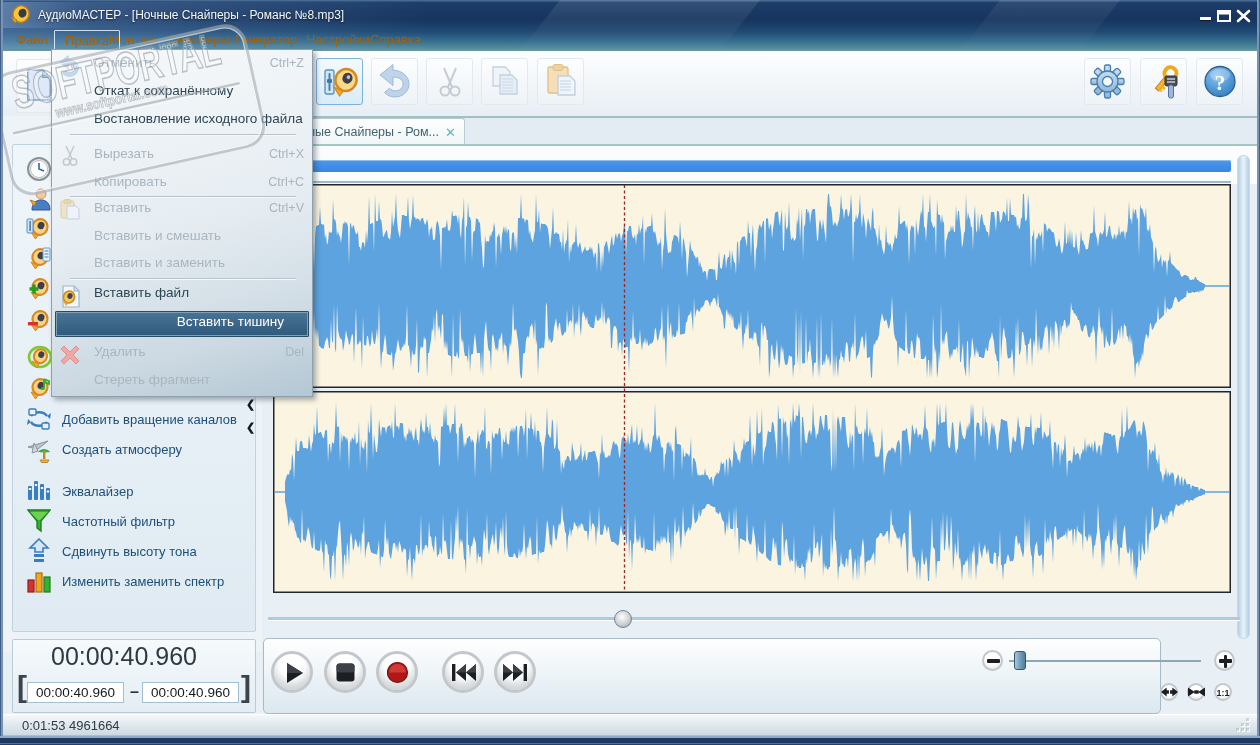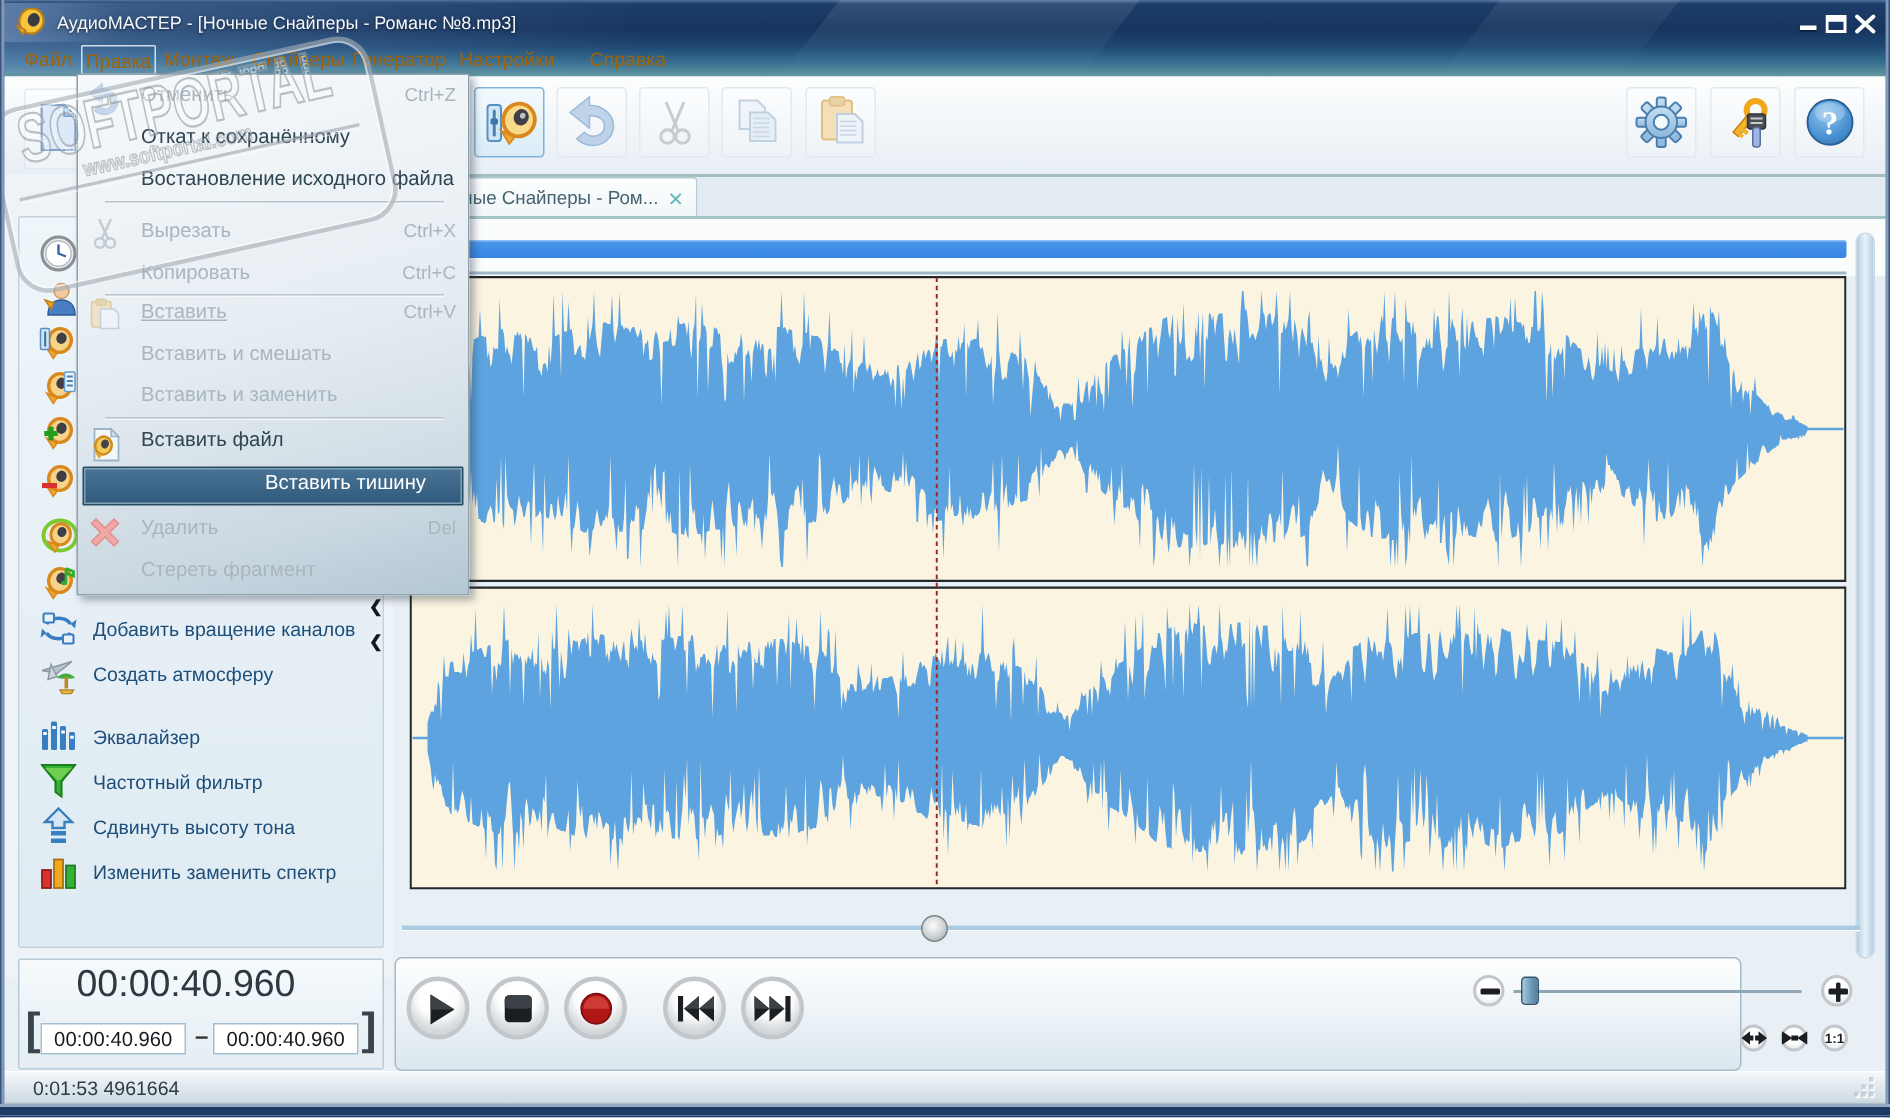--- a/index.html
+++ b/index.html
@@ -78,22 +78,22 @@
 <rect x="1" y="1" width="12" height="3.5" fill="#fff"></rect>
 </svg>
 <svg class="abs" style="left:1236px;top:9px" width="16" height="14" viewBox="0 0 16 14">
 <path d="M2 2 L13 12 M13 2 L2 12" stroke="#fff" stroke-width="2.6" stroke-linecap="round"></path>
 </svg>
 <div class="abs menuitem" style="left:16px">Файл</div>
 <div class="abs menuitem" style="left:109px">Монтаж</div>
 <div class="abs menuitem" style="left:168px">Снайперы</div>
 <div class="abs menuitem" style="left:235px">Генератор</div>
 <div class="abs menuitem" style="left:306px">Настройки</div>
-<div class="abs menuitem" style="left:393px">Справка</div>
-<div id="mi-pravka" class="abs menuitem" style="left:54px;width:50px;text-align:center">Правка</div>
+<div class="abs menuitem" style="left:370px">Справка</div>
+<div id="mi-pravka" class="abs menuitem" style="left:54px;width:66px;text-align:center">Правка</div>
 <div id="toolbar" class="abs"></div>
 <div class="abs tbtn" style="left:16px;top:59px;width:46px;height:54px"></div>
 <svg class="abs" style="left:24px;top:67px" width="30" height="36" viewBox="0 0 32 36">
 <path d="M4 2 h16 l8 8 v24 h-24 z" fill="#dde9f8" stroke="#7da3cc" stroke-width="1.5"></path>
 <path d="M20 2 l8 8 h-8 z" fill="#b9d2ec" stroke="#7da3cc" stroke-width="1.2"></path>
 </svg>
 <div class="abs tbtn on" style="left:316px;top:58px;width:47px;height:47px"></div>
 <svg class="abs" style="left:322px;top:63px" width="36" height="37" viewBox="0 0 36 37">
 <rect x="3" y="7" width="9" height="24" rx="2" fill="#cfe6f6" stroke="#5a8fc0" stroke-width="1.3"></rect>
 <rect x="6.5" y="10" width="2" height="18" rx="1" fill="#4a7faf"></rect>
@@ -390,21 +390,21 @@
     <div class="abs mitem mdis" style="top:5px;">Отменить</div>
     <div class="abs mshort mdis" style="top:6px;left:192px;width:60px;">Ctrl+Z</div>
     <div class="abs mitem men" style="top:33px;">Откат к сохранённому</div>
     <div class="abs mitem men" style="top:61px;">Востановление исходного файла</div>
     <div class="abs msep" style="top:84px"></div>
     <div class="abs mitem mdis" style="top:96px;">Вырезать</div>
     <div class="abs mshort mdis" style="top:97px;left:192px;width:60px;">Ctrl+X</div>
     <div class="abs mitem mdis" style="top:124px;">Копировать</div>
     <div class="abs mshort mdis" style="top:125px;left:192px;width:60px;">Ctrl+C</div>
     <div class="abs msep" style="top:146px"></div>
-    <div class="abs mitem mdis" style="top:150px;text-decoration:underline;">Вставить</div>
+    <div class="abs mitem mdis" style="top:150px;">Вставить</div>
     <div class="abs mshort mdis" style="top:151px;left:192px;width:60px;">Ctrl+V</div>
     <div class="abs mitem mdis" style="top:178px;">Вставить и смешать</div>
     <div class="abs mitem mdis" style="top:205px;">Вставить и заменить</div>
     <div class="abs msep" style="top:228px"></div>
     <div class="abs mitem men" style="top:235px;">Вставить файл</div>
     <div id="msel" class="abs"></div>
     <div class="abs mitem " style="top:264px;color:#fff;text-align:right;">Вставить тишину</div>
     <div class="abs mitem mdis" style="top:294px;">Удалить</div>
     <div class="abs mshort mdis" style="top:295px;left:192px;width:60px;">Del</div>
     <div class="abs mitem mdis" style="top:322px;">Стереть фрагмент</div>

